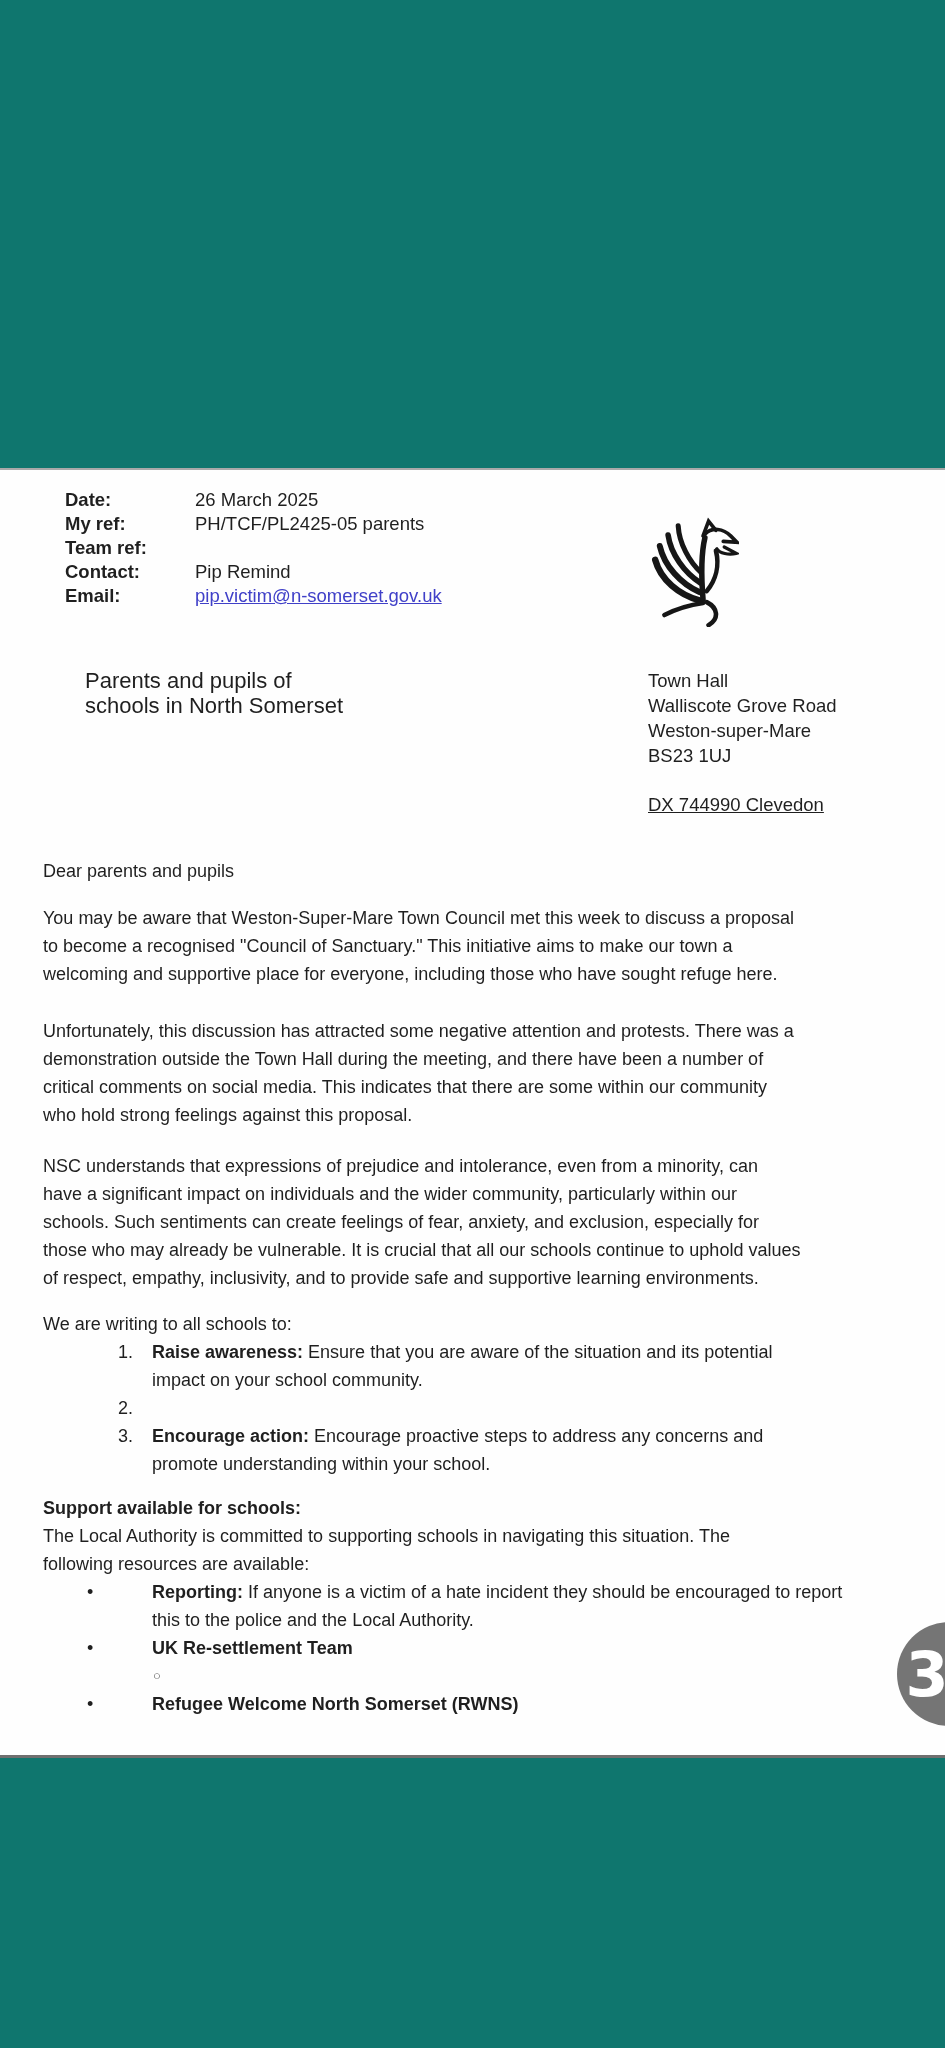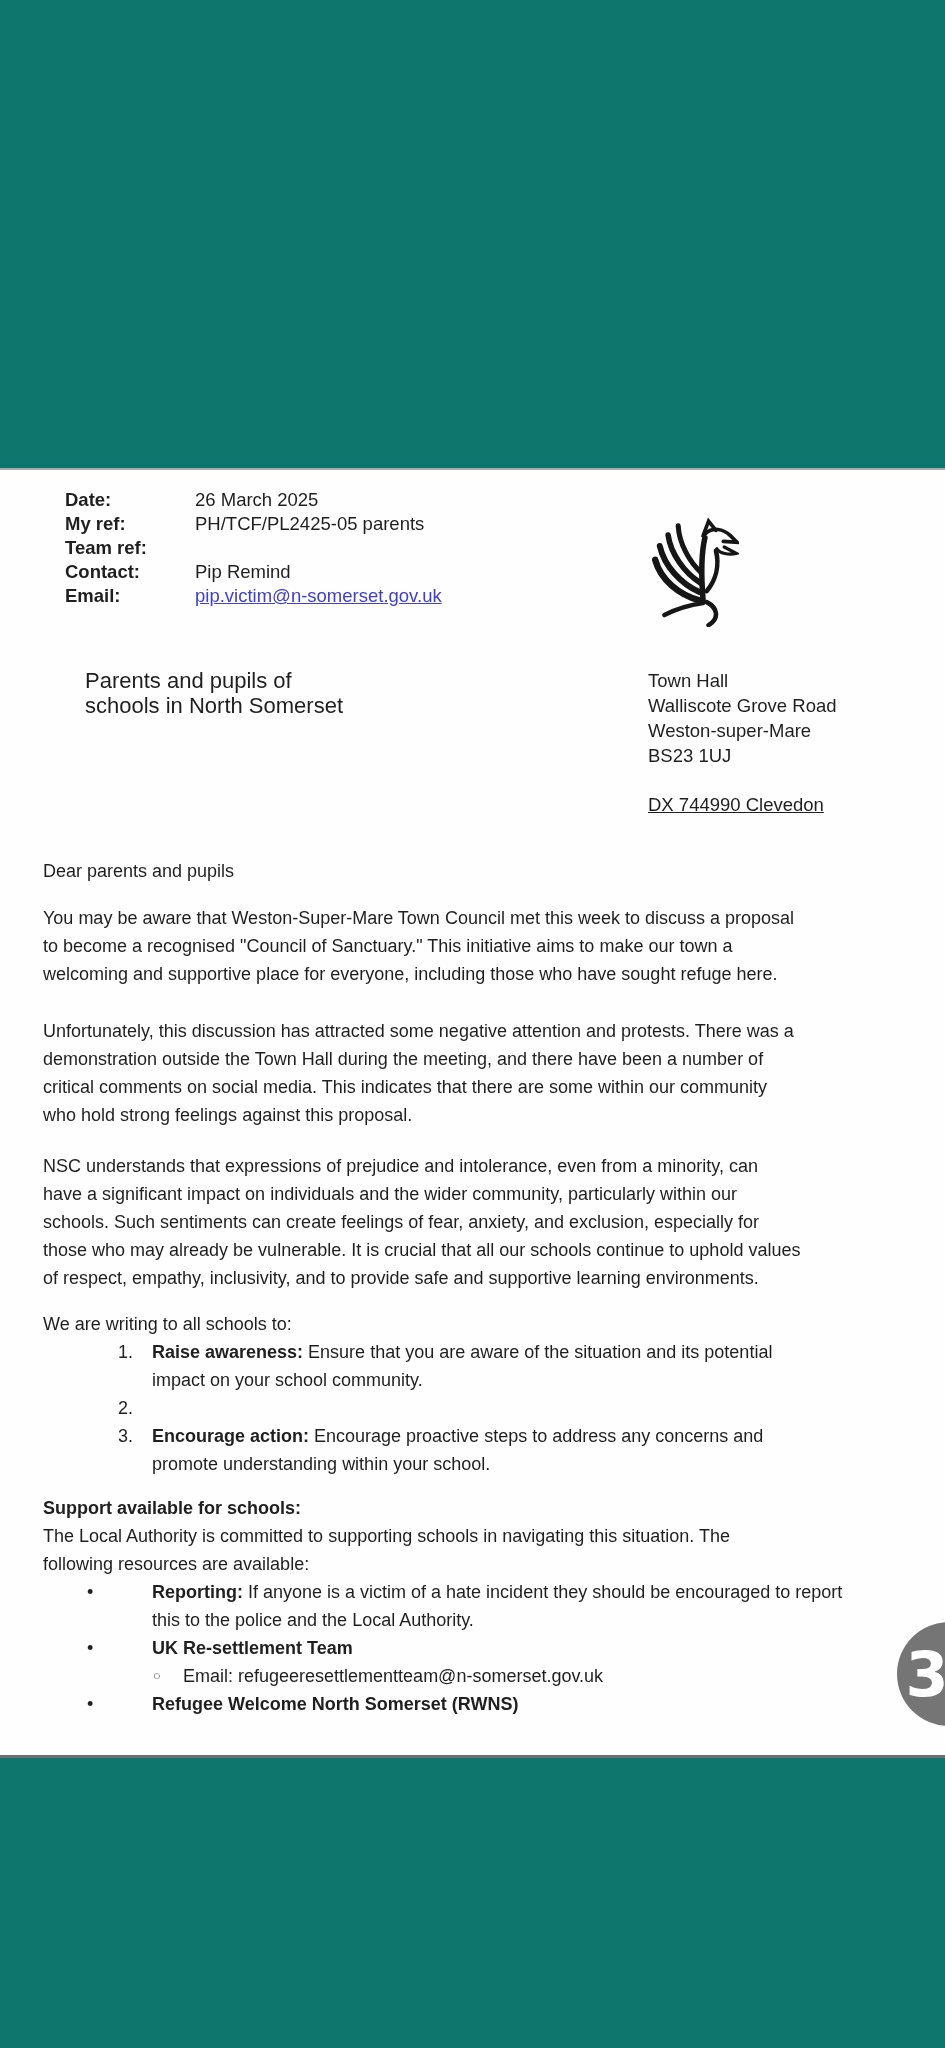--- a/index.html
+++ b/index.html
@@ -172,21 +172,20 @@
           <span class="bul">•</span>
           <span class="bul-content"><b>Reporting:</b><span> If anyone is a victim of a hate incident they should be encouraged to report
 this to the police and the Local Authority.</span></span>
         </div>
         <div class="bul-item">
           <span class="bul">•</span>
           <span class="bul-content"><b>UK Re-settlement Team</b><span></span></span>
         </div>
         <div class="sub-item">
           <span class="subbul">○</span>
-          <span>Email: refugeeresettlementteam@n-somerset.gov.uk</span>
         </div>
         <div class="bul-item">
           <span class="bul">•</span>
           <span class="bul-content"><b>Refugee Welcome North Somerset (RWNS)</b><span></span></span>
         </div>
       </div>
     </div>
 
     <div class="badge">
       <span>3</span>

